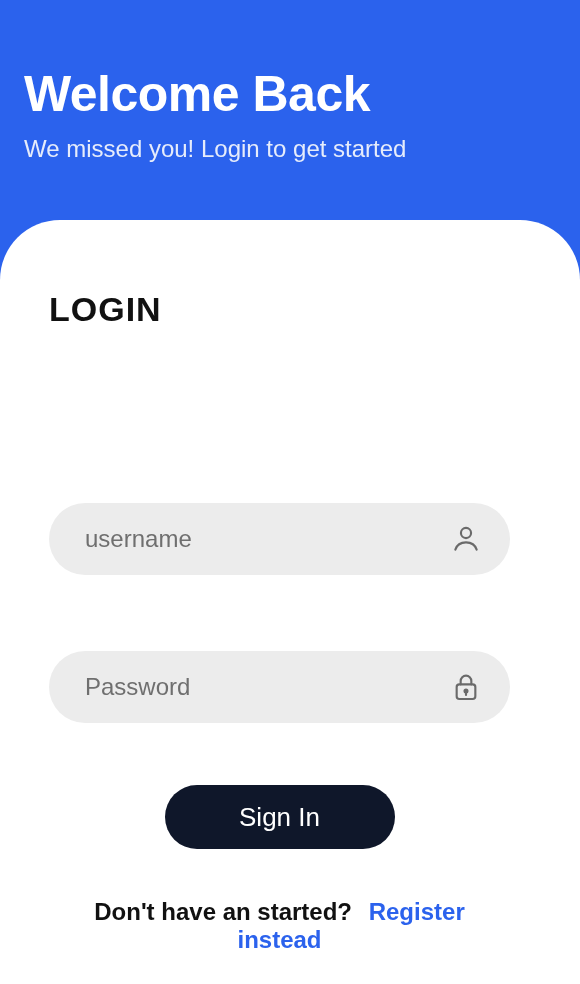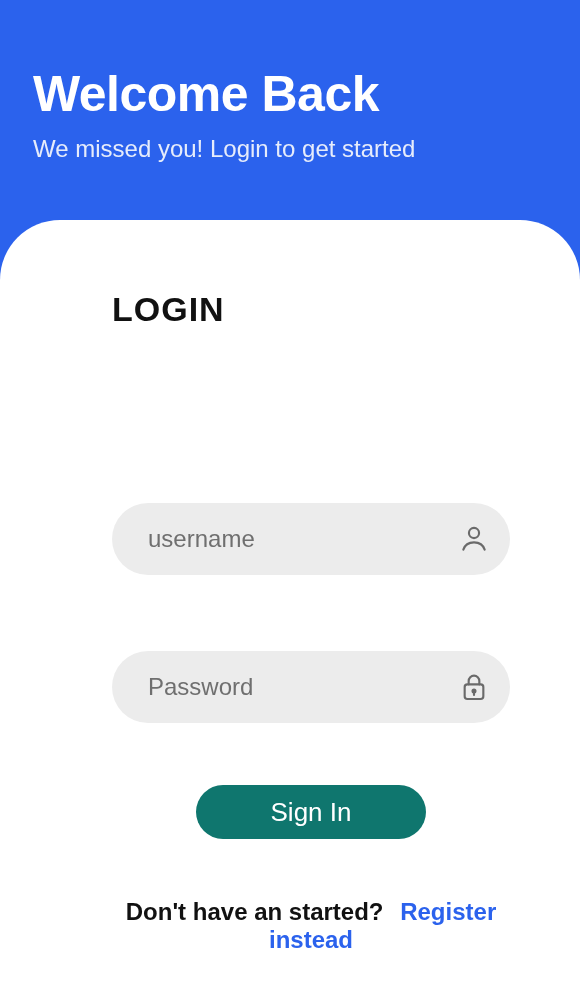--- a/index.html
+++ b/index.html
@@ -9,21 +9,21 @@
     }
     body {
       width: 580px;
       height: 984px;
       font-family: -apple-system, BlinkMacSystemFont, 'Segoe UI', Arial, sans-serif;
       background: #2b62ed;
       overflow: hidden;
       position: relative;
     }
     .header {
-      padding: 65px 60px 60px 33px;
+      padding: 65px 60px 60px 24px;
       color: #fff;
     }
     .header-title {
       font-size: 50px;
       font-weight: 700;
       letter-spacing: -0.5px;
       margin-bottom: 12px;
     }
     .header-subtitle {
       font-size: 24px;
@@ -32,21 +32,21 @@
     }
     .card {
       position: absolute;
       top: 220px;
       left: 0;
       right: 0;
       bottom: 0;
       background: #ffffff;
       border-top-left-radius: 60px;
       border-top-right-radius: 60px;
-      padding: 70px 70px 30px 112px;
+      padding: 70px 70px 30px 49px;
       display: flex;
       flex-direction: column;
     }
     .login-heading {
       font-size: 34px;
       font-weight: 600;
       letter-spacing: 1px;
       color: #111;
       margin-bottom: 130px;
     }
@@ -76,22 +76,22 @@
     }
     .field-icon {
       width: 32px;
       height: 32px;
       flex-shrink: 0;
       color: #6a6a6a;
     }
     .signin-btn {
       margin: 30px auto 0 auto;
       width: 230px;
-      height: 54px;
-      background: #0f766e;
+      height: 64px;
+      background: #0f172a;
       border: none;
       border-radius: 40px;
       color: #fff;
       font-size: 26px;
       font-weight: 500;
       cursor: pointer;
     }
     .footer {
       margin-top: auto;
       text-align: center;

